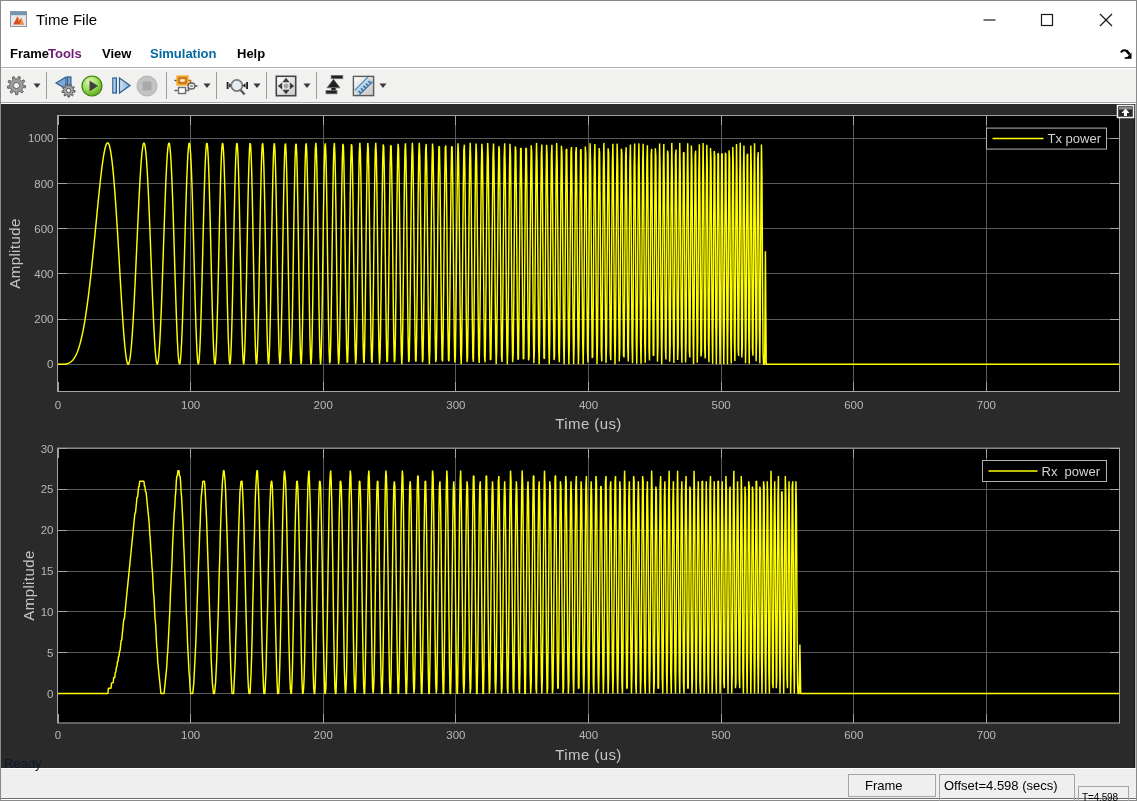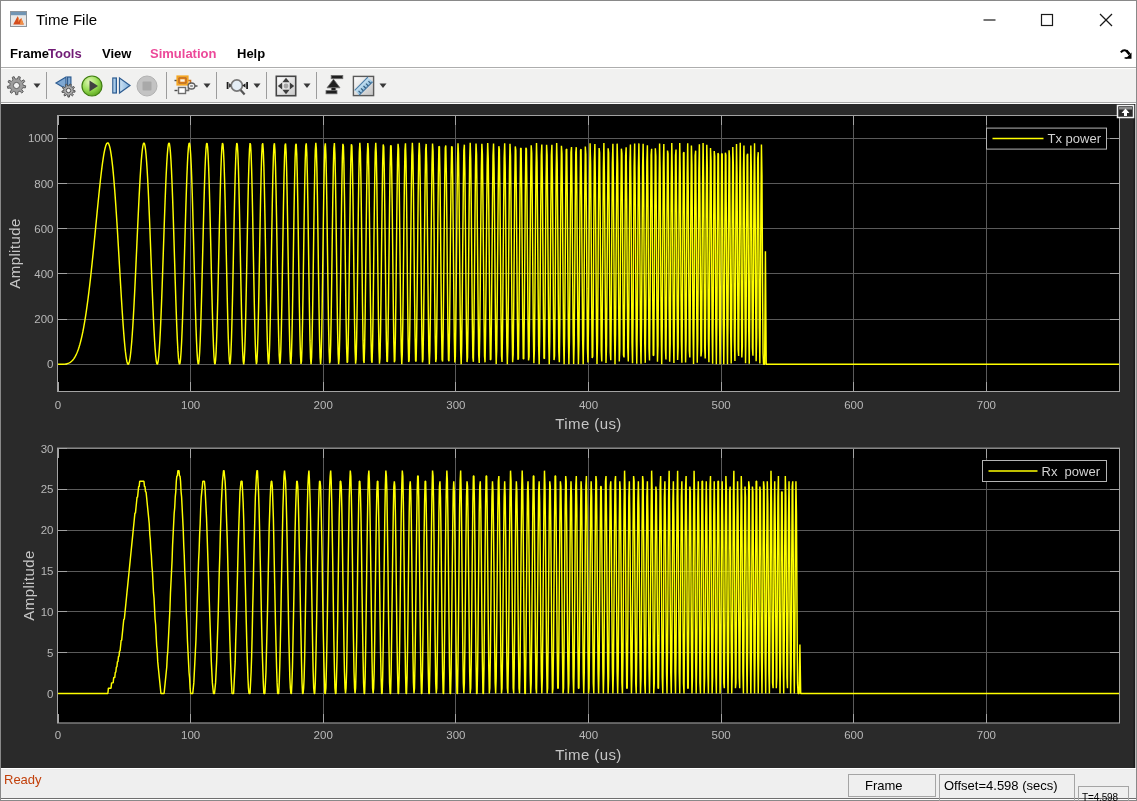--- a/index.html
+++ b/index.html
@@ -22,21 +22,21 @@
  <line x1="5.5" y1="10" x2="17.5" y2="10" stroke="#1a1a1a" stroke-width="1.2"></line>
  <rect x="63.5" y="4.5" width="11" height="11" fill="none" stroke="#1a1a1a" stroke-width="1.2"></rect>
  <line x1="122" y1="4" x2="134" y2="16" stroke="#1a1a1a" stroke-width="1.3"></line>
  <line x1="134" y1="4" x2="122" y2="16" stroke="#1a1a1a" stroke-width="1.3"></line>
 </svg>
 
 <div class="abs" style="left:1px;top:38px;width:1135px;height:30px;background:#fff;border-bottom:1px solid #adadad;"></div>
 <div class="abs" style="left:10px;top:46px;font-size:13px;font-weight:700;color:#000;">Frame</div>
 <div class="abs" style="left:48px;top:46px;font-size:13px;font-weight:700;color:#701a75;">Tools</div>
 <div class="abs" style="left:102px;top:46px;font-size:13px;font-weight:700;color:#000;">View</div>
-<div class="abs" style="left:150px;top:46px;font-size:13px;font-weight:700;color:#ec4899;">Simulation</div>
+<div class="abs" style="left:150px;top:46px;font-size:13px;font-weight:700;color:#0369a1;">Simulation</div>
 <div class="abs" style="left:237px;top:46px;font-size:13px;font-weight:700;color:#000;">Help</div>
 <svg class="abs" style="left:1120px;top:48px" width="13" height="12" viewBox="0 0 13 12">
  <path d="M0.8 4.4 Q3.6 1.0 7.0 3.2" fill="none" stroke="#000" stroke-width="2"></path>
  <line x1="6.4" y1="2.6" x2="9.6" y2="6.4" stroke="#000" stroke-width="2.6"></line>
  <polygon points="5.6,10.7 11.5,10.7 11.5,4.6" fill="#000"></polygon>
  <rect x="4.6" y="9.2" width="2.6" height="1.5" fill="#000"></rect>
 </svg>
 
 <div class="abs" style="left:1px;top:69px;width:1135px;height:34px;background:#f1f1f0;border-bottom:1px solid #a8a8a8;"></div>
 <div style="position:absolute;left:46px;top:72px;width:1px;height:27px;background:#9c9c9c"></div>
@@ -307,16 +307,16 @@
 <text x="1041.5" y="475.5" font-size="13" fill="#d2d2d2">Rx&nbsp;&nbsp;power</text>
 <text x="19.5" y="253.5" text-anchor="middle" font-size="15" letter-spacing="0.4" fill="#c6c6c6" transform="rotate(-90 19.5 253.5)">Amplitude</text>
 <text x="34" y="585.5" text-anchor="middle" font-size="15" letter-spacing="0.4" fill="#c6c6c6" transform="rotate(-90 34 585.5)">Amplitude</text>
 <rect x="1117.5" y="105.5" width="16" height="12" fill="#2a2a2a" stroke="#f2f2f2" stroke-width="1.5"></rect>
 <rect x="1119" y="107" width="13" height="2.5" fill="#8a8a8a"></rect>
 <path d="M1125.5 108.5 L1129.5 113 L1127 113 L1127 116 L1124 116 L1124 113 L1121.5 113 Z" fill="#fff"></path>
 </svg>
 
 <div class="abs" style="left:1px;top:768px;width:1135px;height:3px;background:#e9e9e9;border-top:1px solid #fff;"></div>
 <div class="abs" style="left:1px;top:770px;width:1135px;height:29px;background:#efefef;border-bottom:1px solid #6e6e6e;"></div>
-<div class="abs" style="left:4px;top:772px;font-size:13px;color:#c2410c;">Ready</div>
+<div class="abs" style="left:4px;top:756px;font-size:13px;color:#0f172a;">Ready</div>
 <div class="abs" style="left:848px;top:774px;width:88px;height:23px;border:1px solid #a5a5a5;font-size:13px;color:#000;line-height:21px;padding-left:16px;">Frame based</div>
 <div class="abs" style="left:939px;top:774px;width:136px;height:39px;border:1px solid #a5a5a5;font-size:13px;color:#000;line-height:21px;padding-left:4px;">Offset=4.598 (secs)</div>
 <div class="abs" style="left:1078px;top:774px;width:51px;height:23px;border:1px solid #a5a5a5;font-size:10px;color:#000;line-height:21px;padding-left:3px;letter-spacing:-0.15px;margin-top:12px;">T=4.598</div>
 
 </body></html>

